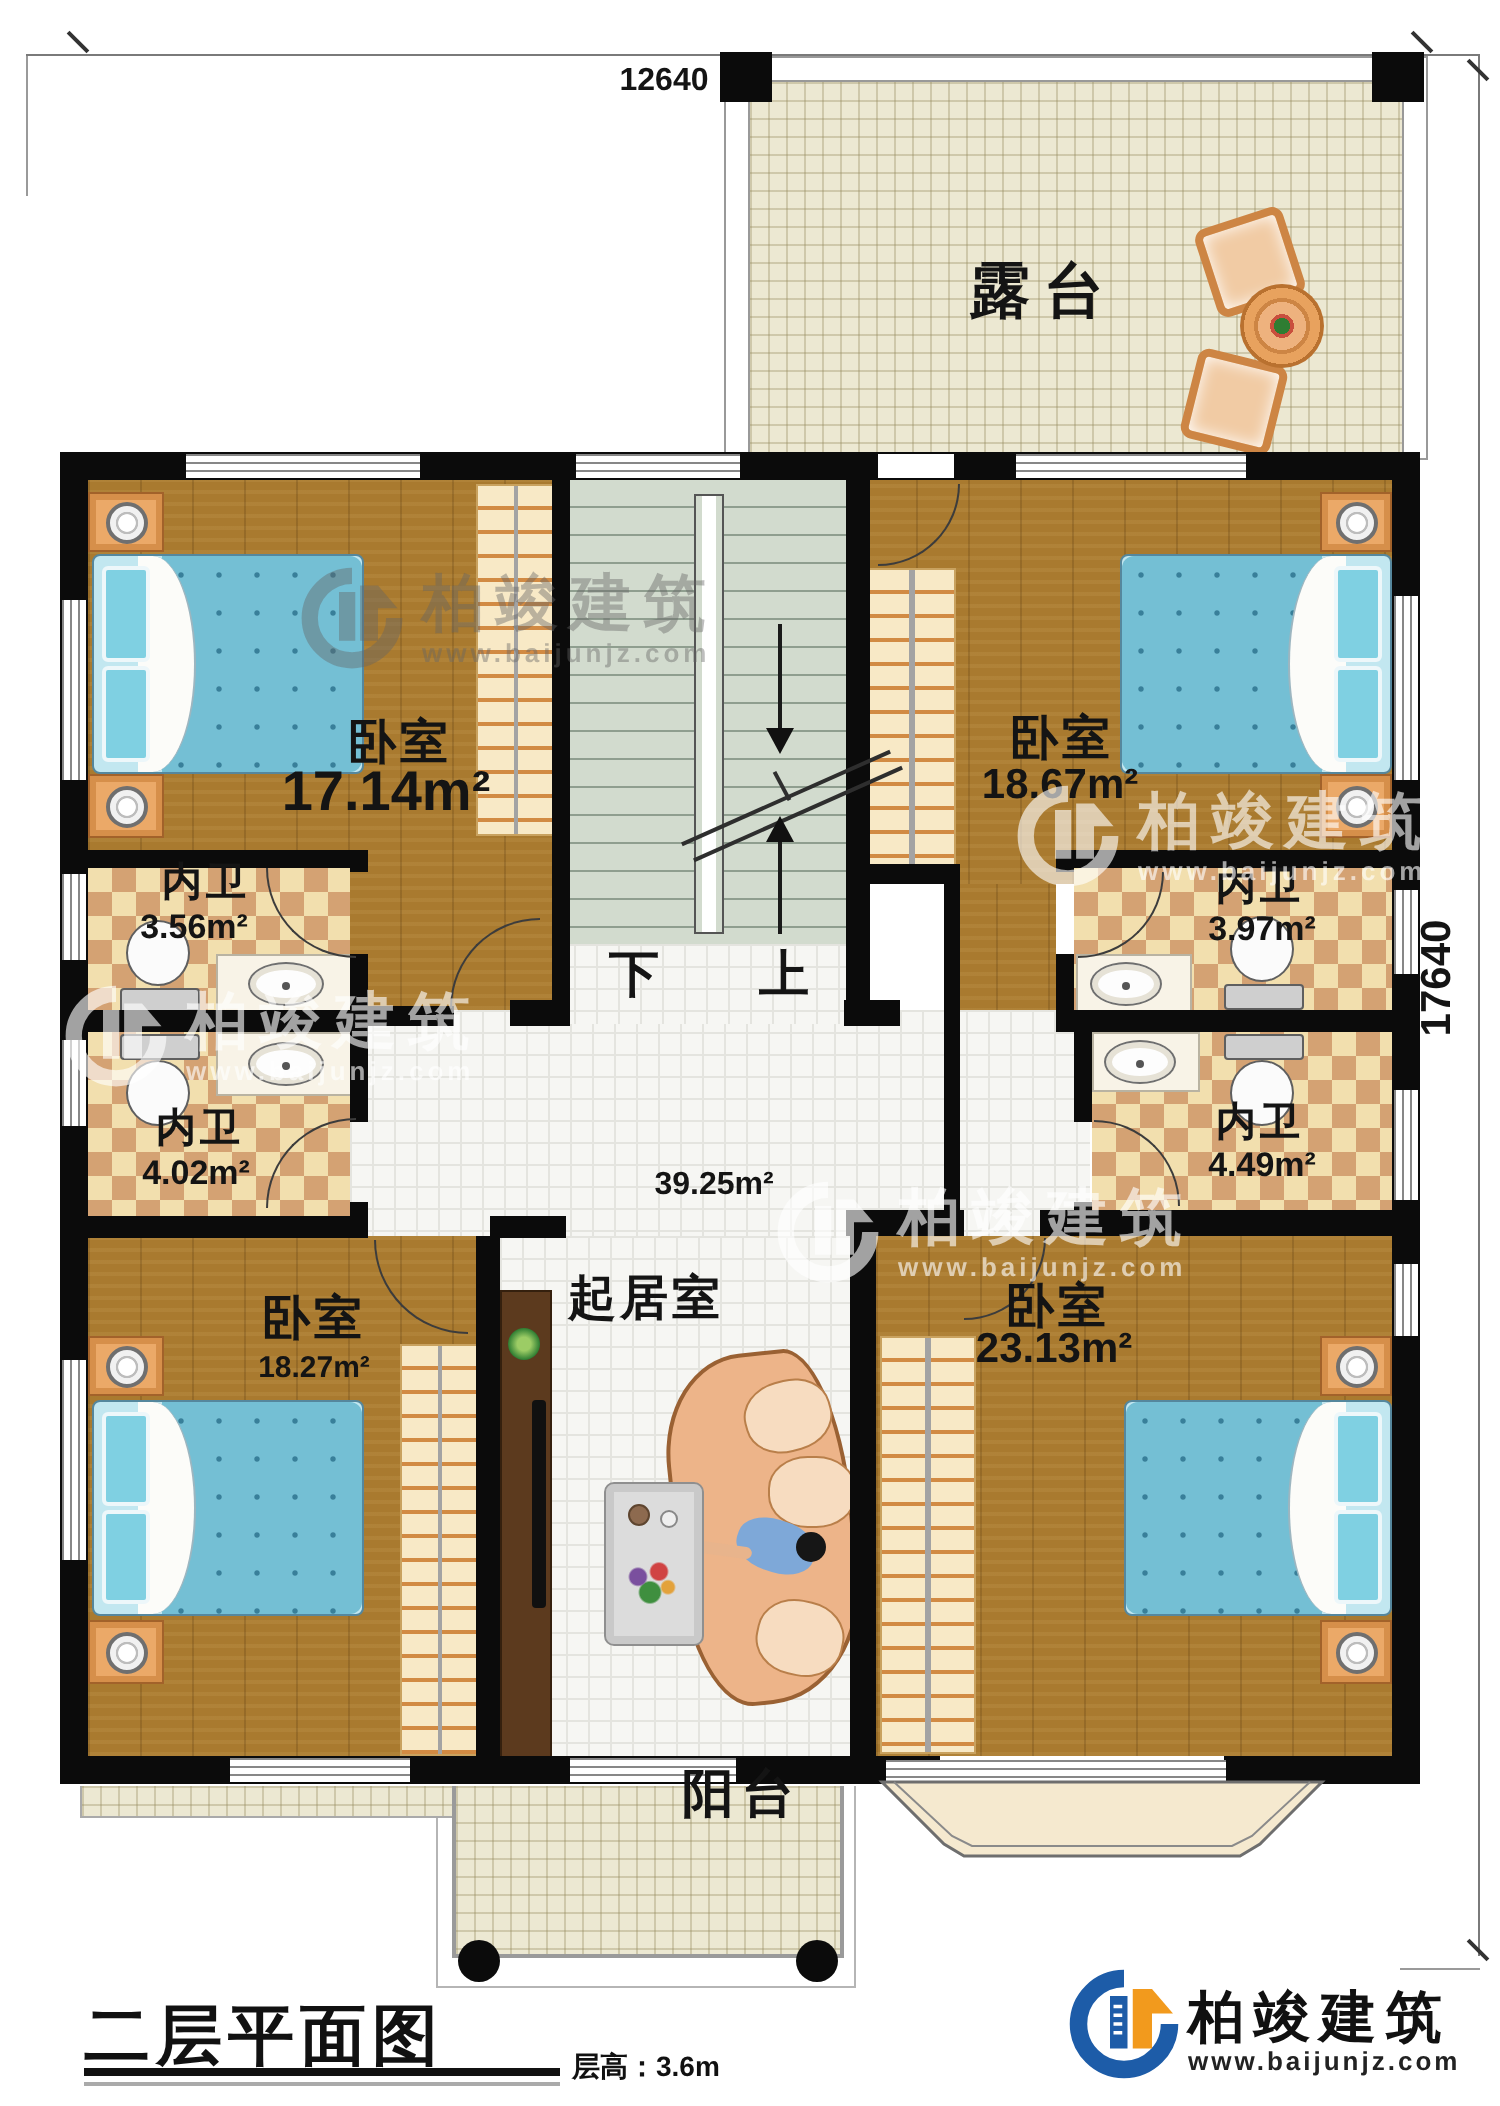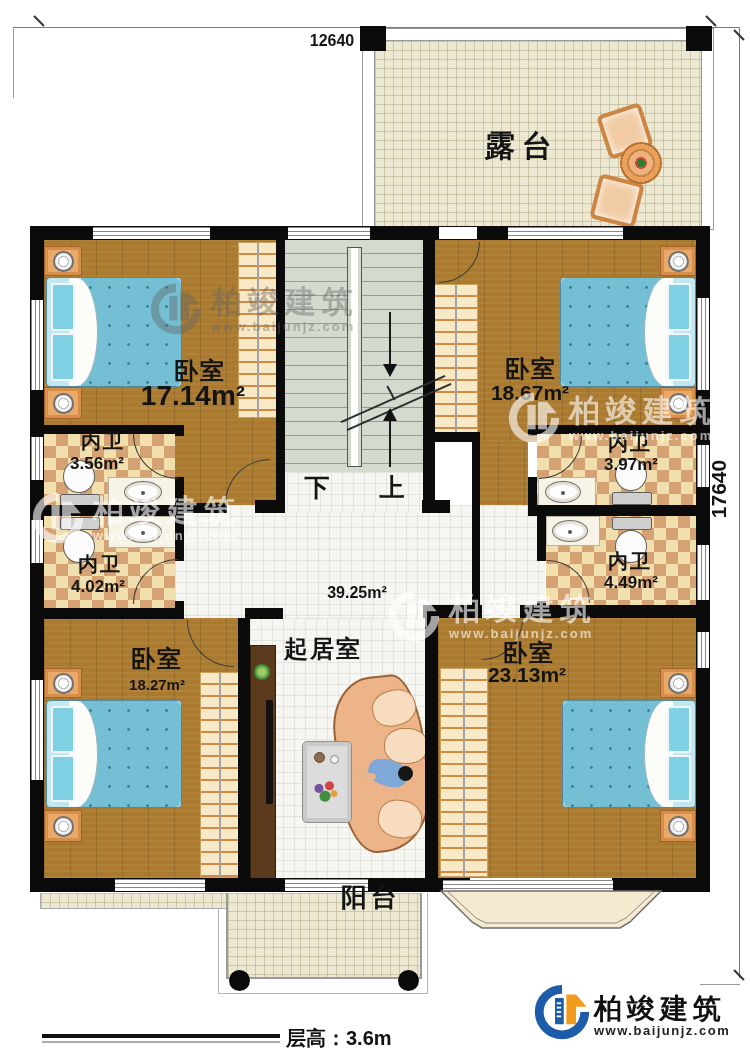--- a/index.html
+++ b/index.html
@@ -355,24 +355,25 @@
         <rect x="37" y="12" width="11" height="34" fill="currentColor"></rect>
         <polygon points="48,12 60,26 48,26" fill="currentColor"></polygon>
       </svg>
     <div>
         <div class="t1">柏竣建筑</div>
          <div class="t2">www.baijunjz.com</div>
       </div>
   </div>
 
   <div class="ft-title">
+    <span class="t">二层平面图</span>
   </div>
   <div class="abs" style="left:42px;top:1034px;width:238px;height:4px;background:#111;"></div>
   <div class="abs" style="left:42px;top:1041px;width:238px;height:2px;background:#aaa;"></div>
-  <div class="ft-info" style="left:286px;top:1025px;font-size:20px;">
+  <div class="ft-info" style="left:286px;top:1025px;font-size:14px;">
     <span>层高：</span><span>3.6m</span>
   </div>
   <svg class="abs" style="left:534px;top:984px;" width="56" height="56" viewBox="0 0 64 64">
     <path d="M32 6 A26 26 0 1 0 58 32" fill="none" stroke="#1d5ca8" stroke-width="10"></path>
     <rect x="24" y="16" width="10" height="30" fill="#1d5ca8"></rect>
     <g fill="#f29a1d">
         <rect x="37" y="12" width="11" height="34"></rect>
         <polygon points="48,12 60,26 48,26"></polygon>
       </g>
     <g fill="#ffffff">

